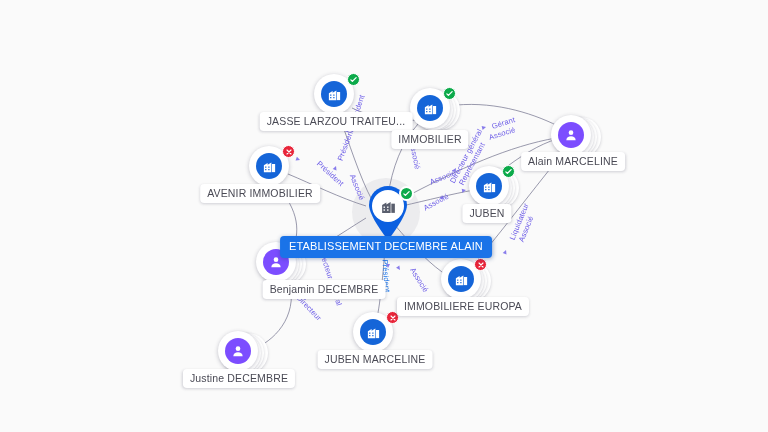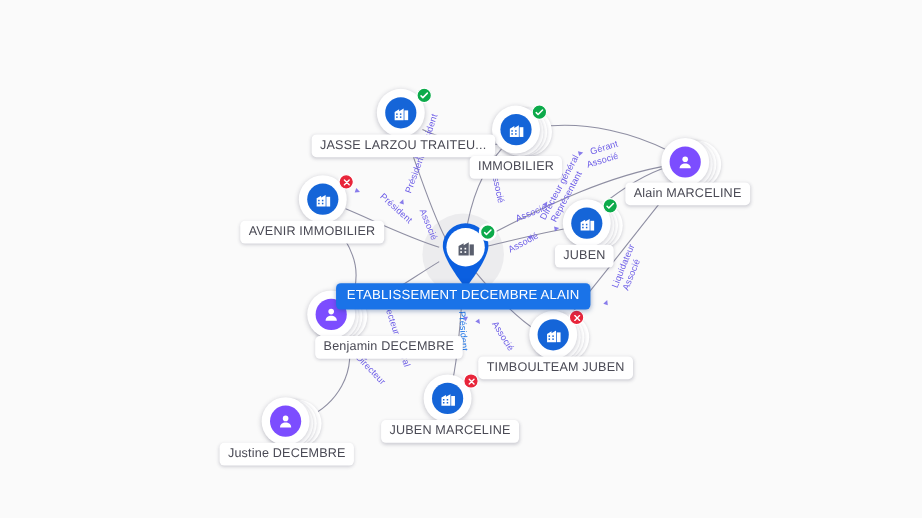--- a/index.html
+++ b/index.html
@@ -387,17 +387,17 @@
       <div class="edge-label blue" style="left: 385px; top: 255px; transform: rotate(86deg);">Président</div>
     </div>
   <div id="labels-layer">
       <div class="label selected" style="left: 386px; top: 236px;">ETABLISSEMENT DECEMBRE ALAIN</div>
       <div class="label" style="left: 336px; top: 112px;">JASSE LARZOU TRAITEU...</div>
       <div class="label" style="left: 430px; top: 130px;">IMMOBILIER</div>
       <div class="label" style="left: 260px; top: 184px;">AVENIR IMMOBILIER</div>
       <div class="label" style="left: 573px; top: 152px;">Alain MARCELINE</div>
       <div class="label" style="left: 487px; top: 204px;">JUBEN</div>
       <div class="label" style="left: 276px; top: 280px; margin-left: 48px;">Benjamin DECEMBRE</div>
-      <div class="label" style="left: 463px; top: 297px;">TIMBOULTEAM JUBEN</div>
+      <div class="label" style="left: 463px; top: 297px;">IMMOBILIERE EUROPA</div>
       <div class="label" style="left: 375px; top: 350px;">JUBEN MARCELINE</div>
       <div class="label" style="left: 239px; top: 369px;">Justine DECEMBRE</div>
     </div>
 </div>
 
 </body></html>

